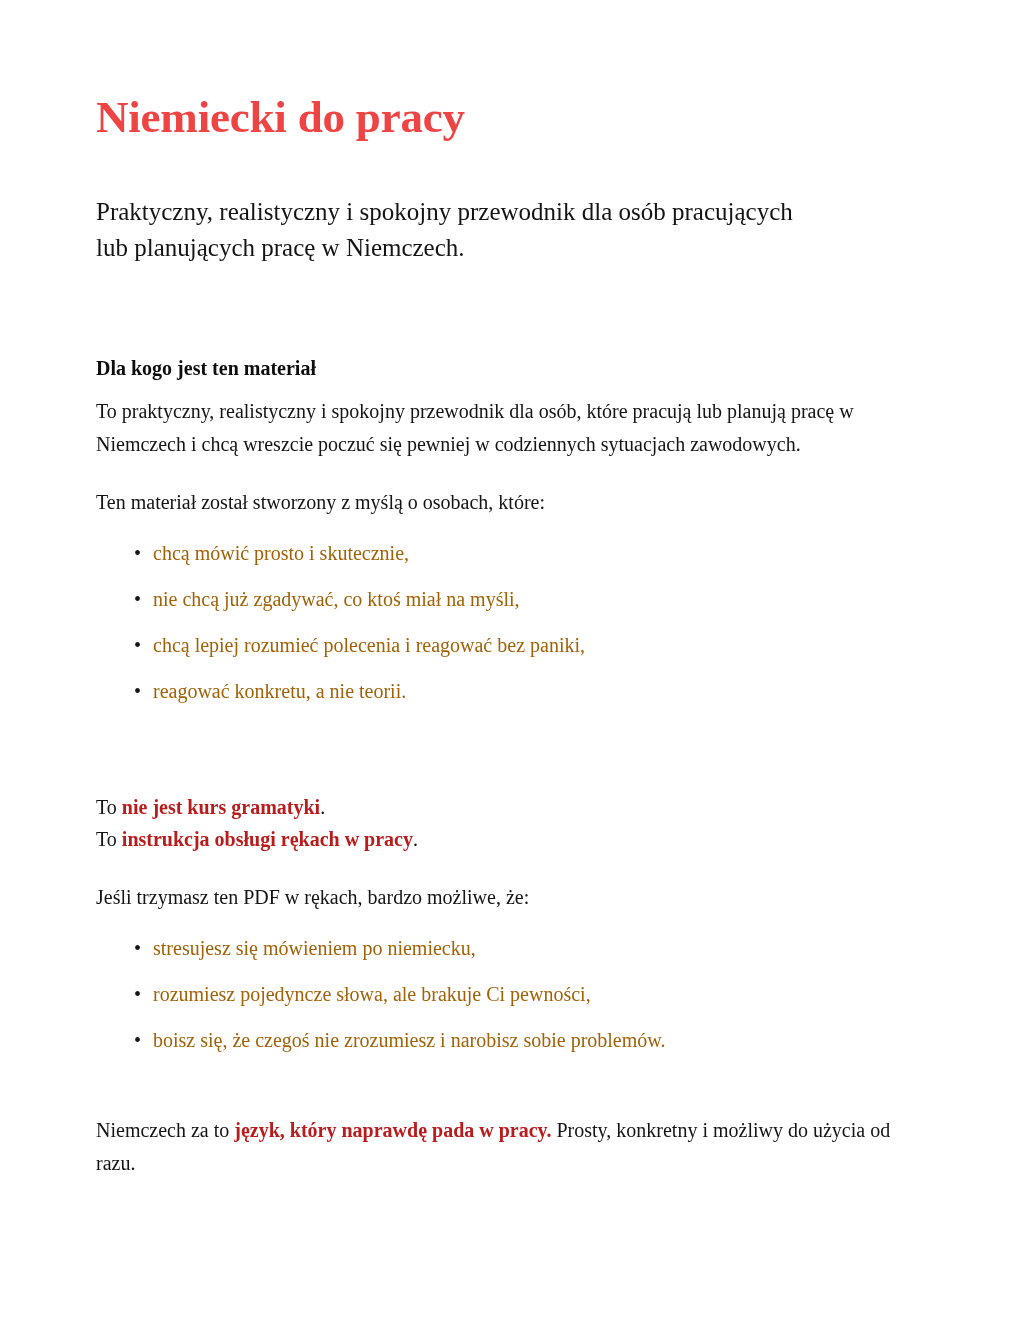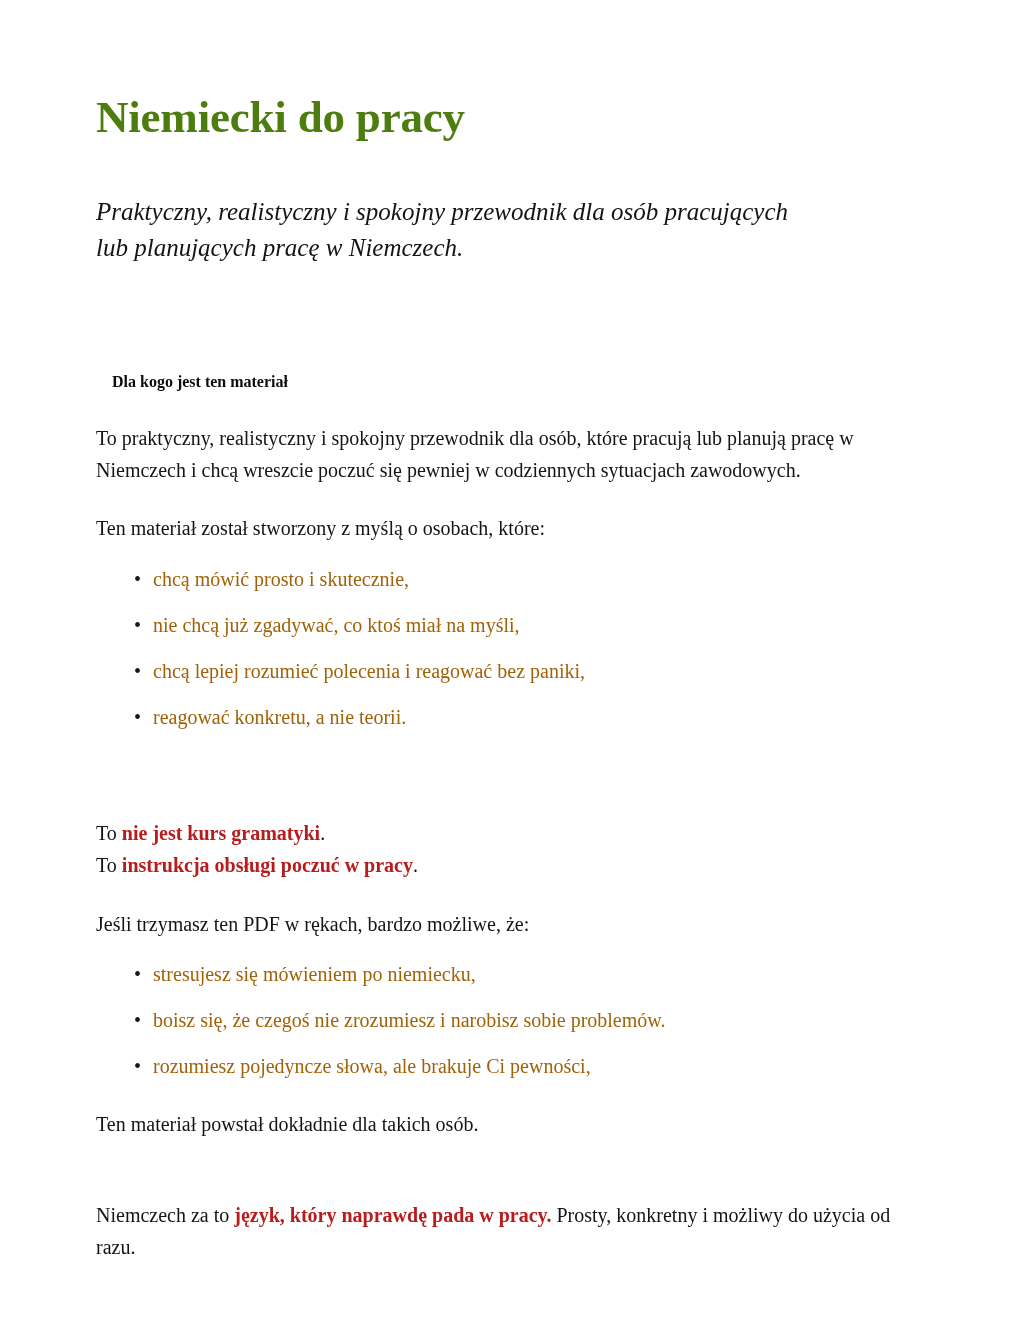--- a/index.html
+++ b/index.html
@@ -23,36 +23,35 @@
     background: #ffffff;
     padding: 0 96px 0 96px;
   }
   .doc-title {
     font-size: 45px;
     font-weight: bold;
     line-height: 1.12;
     letter-spacing: -0.2px;
     margin: 0;
     padding-top: 92px;
-    color: #4d7c0f;
+    color: #ef4444;
   }
   .doc-subtitle {
     font-size: 25px;
-    font-style: italic;
     line-height: 1.44;
     margin: 0;
     padding-top: 52px;
     max-width: 700px;
     color: #141414;
   }
   .section-heading {
-    font-size: 16px;
+    font-size: 20px;
     font-weight: bold;
     line-height: 1.45;
-    margin: 16px;
+    margin: 0;
     padding-top: 88px;
     color: #0d0d0d;
   }
   p.body-text {
     font-size: 20px;
     line-height: 1.62;
     margin: 0;
     padding-top: 14px;
     color: #141414;
   }
@@ -117,31 +116,30 @@
 
   <ul class="bullet-list">
     <li>chcą mówić prosto i skutecznie,</li>
     <li>nie chcą już zgadywać, co ktoś miał na myśli,</li>
     <li>chcą lepiej rozumieć polecenia i reagować bez paniki,</li>
     <li>reagować konkretu, a nie teorii.</li>
   </ul>
 
   <p class="statement-block">
     <span>To </span><b>nie jest kurs gramatyki</b><span>.</span><br>
-    <span>To </span><b>instrukcja obsługi poczuć w pracy</b><span>.</span>
+    <span>To </span><b>instrukcja obsługi rękach w pracy</b><span>.</span>
   </p>
 
   <p class="body-text lead-gap">Jeśli trzymasz ten PDF w rękach, bardzo możliwe, że:</p>
 
   <ul class="bullet-list">
     <li>stresujesz się mówieniem po niemiecku,</li>
+    <li>rozumiesz pojedyncze słowa, ale brakuje Ci pewności,</li>
     <li>boisz się, że czegoś nie zrozumiesz i narobisz sobie problemów.</li>
-    <li>rozumiesz pojedyncze słowa, ale brakuje Ci pewności,</li>
   </ul>
 
-  <p class="body-text lead-gap">Ten materiał powstał dokładnie dla takich osób.</p>
 
   <p class="body-text lead-gap">
     <br>
     <span>Niemczech za to </span><b>język, który naprawdę pada w pracy.</b><span> Prosty, konkretny i możliwy do użycia od razu.</span>
   </p>
 
 </div>
 
 </body></html>

